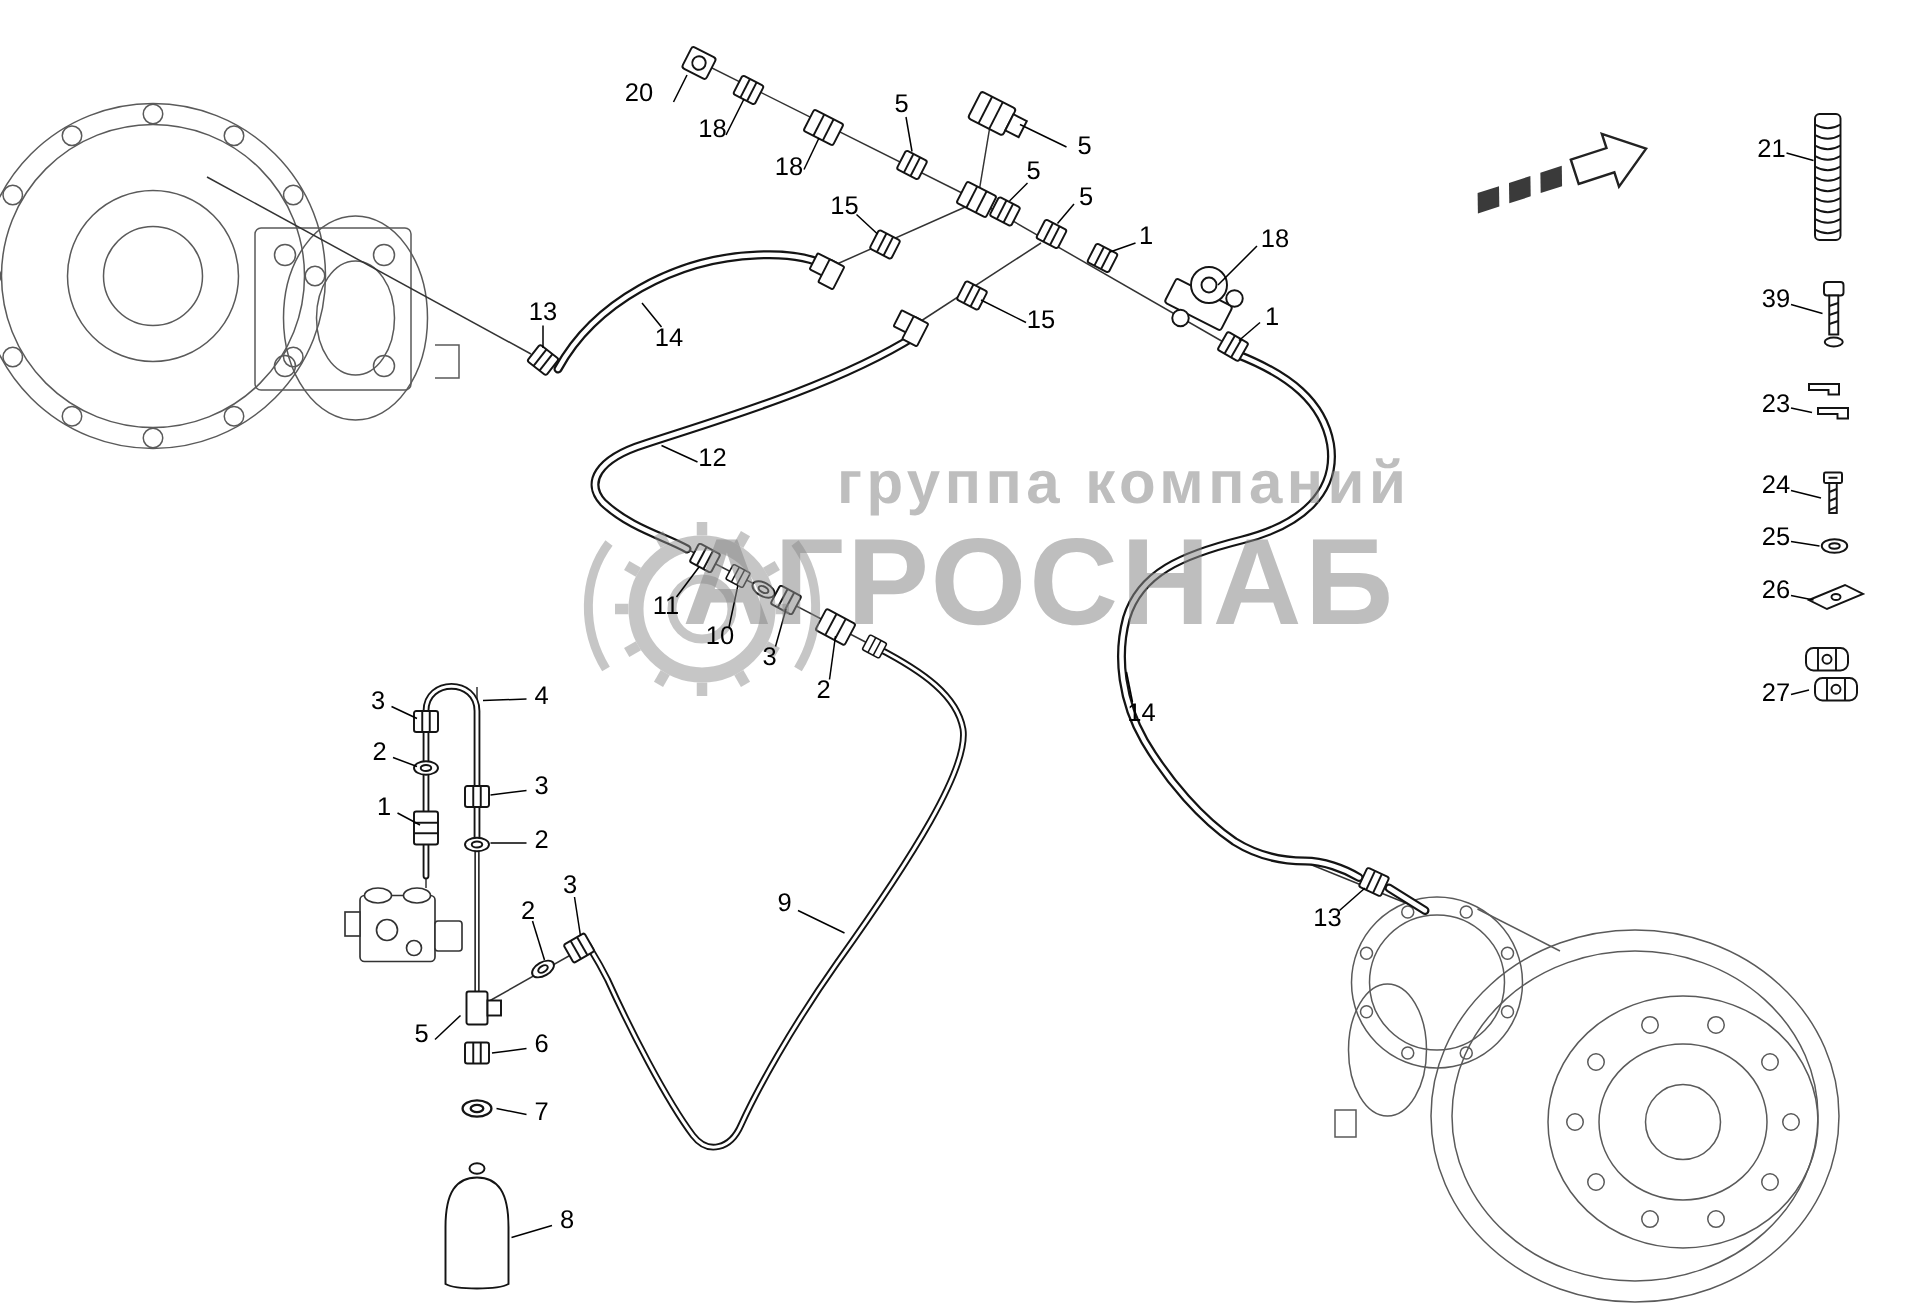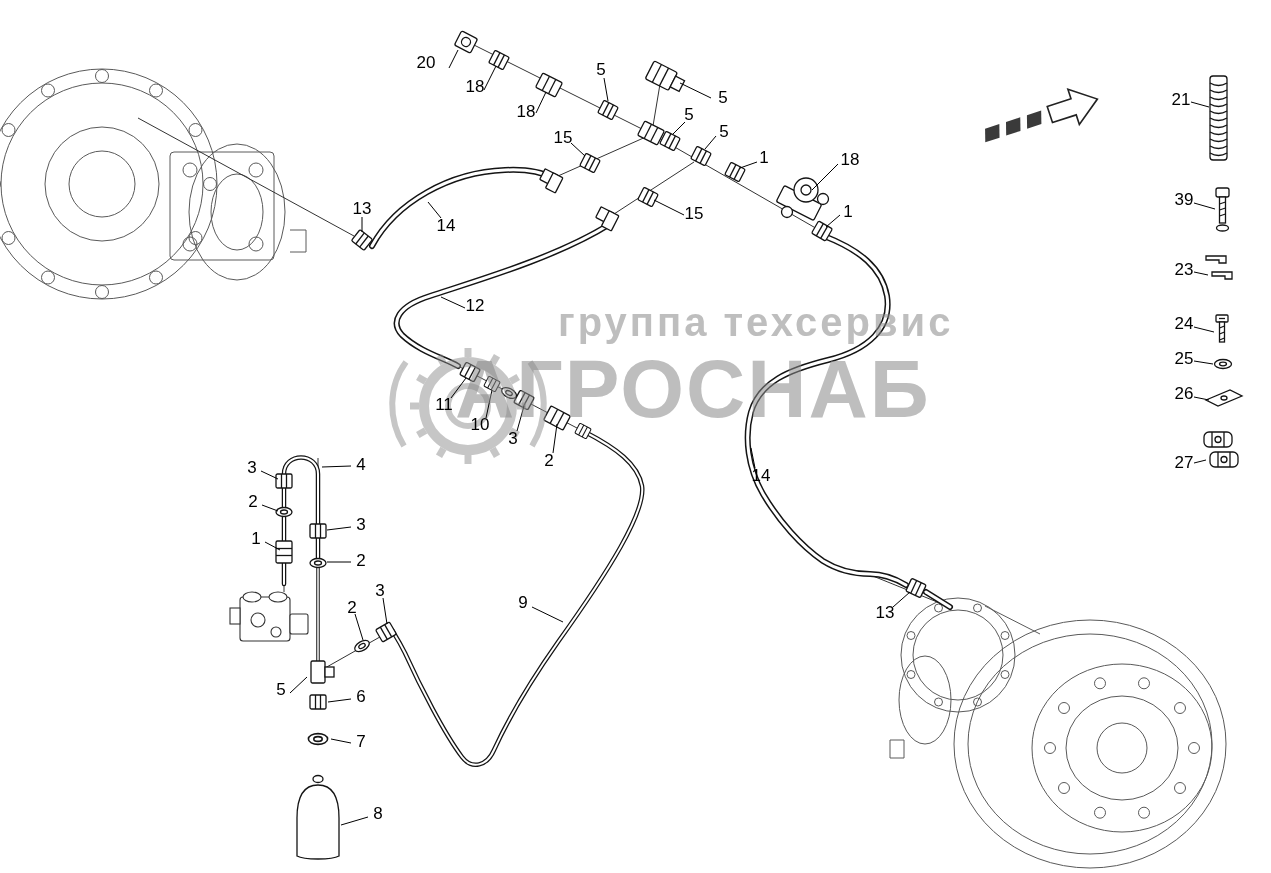--- a/index.html
+++ b/index.html
@@ -334,21 +334,21 @@
     <line x1="1191" y1="102" x2="1209" y2="107"></line>
     <line x1="1194" y1="203" x2="1215" y2="209"></line>
     <line x1="1194" y1="272" x2="1208" y2="275"></line>
     <line x1="1194" y1="327" x2="1214" y2="332"></line>
     <line x1="1194" y1="361" x2="1213" y2="364"></line>
     <line x1="1194" y1="397" x2="1209" y2="400"></line>
     <line x1="1194" y1="463" x2="1206" y2="460"></line>
   </g>
 </svg>
 
-<div class="wm wm1">группа техсервис</div>
+<div class="wm wm1">группа компаний</div>
 <div class="wm wm2">АГРОСНАБ</div>
 
 <div class="callout" style="left:426px;top:62px">20</div>
 <div class="callout" style="left:475px;top:86px">18</div>
 <div class="callout" style="left:526px;top:111px">18</div>
 <div class="callout" style="left:601px;top:69px">5</div>
 <div class="callout" style="left:723px;top:97px">5</div>
 <div class="callout" style="left:689px;top:114px">5</div>
 <div class="callout" style="left:563px;top:137px">15</div>
 <div class="callout" style="left:724px;top:131px">5</div>

